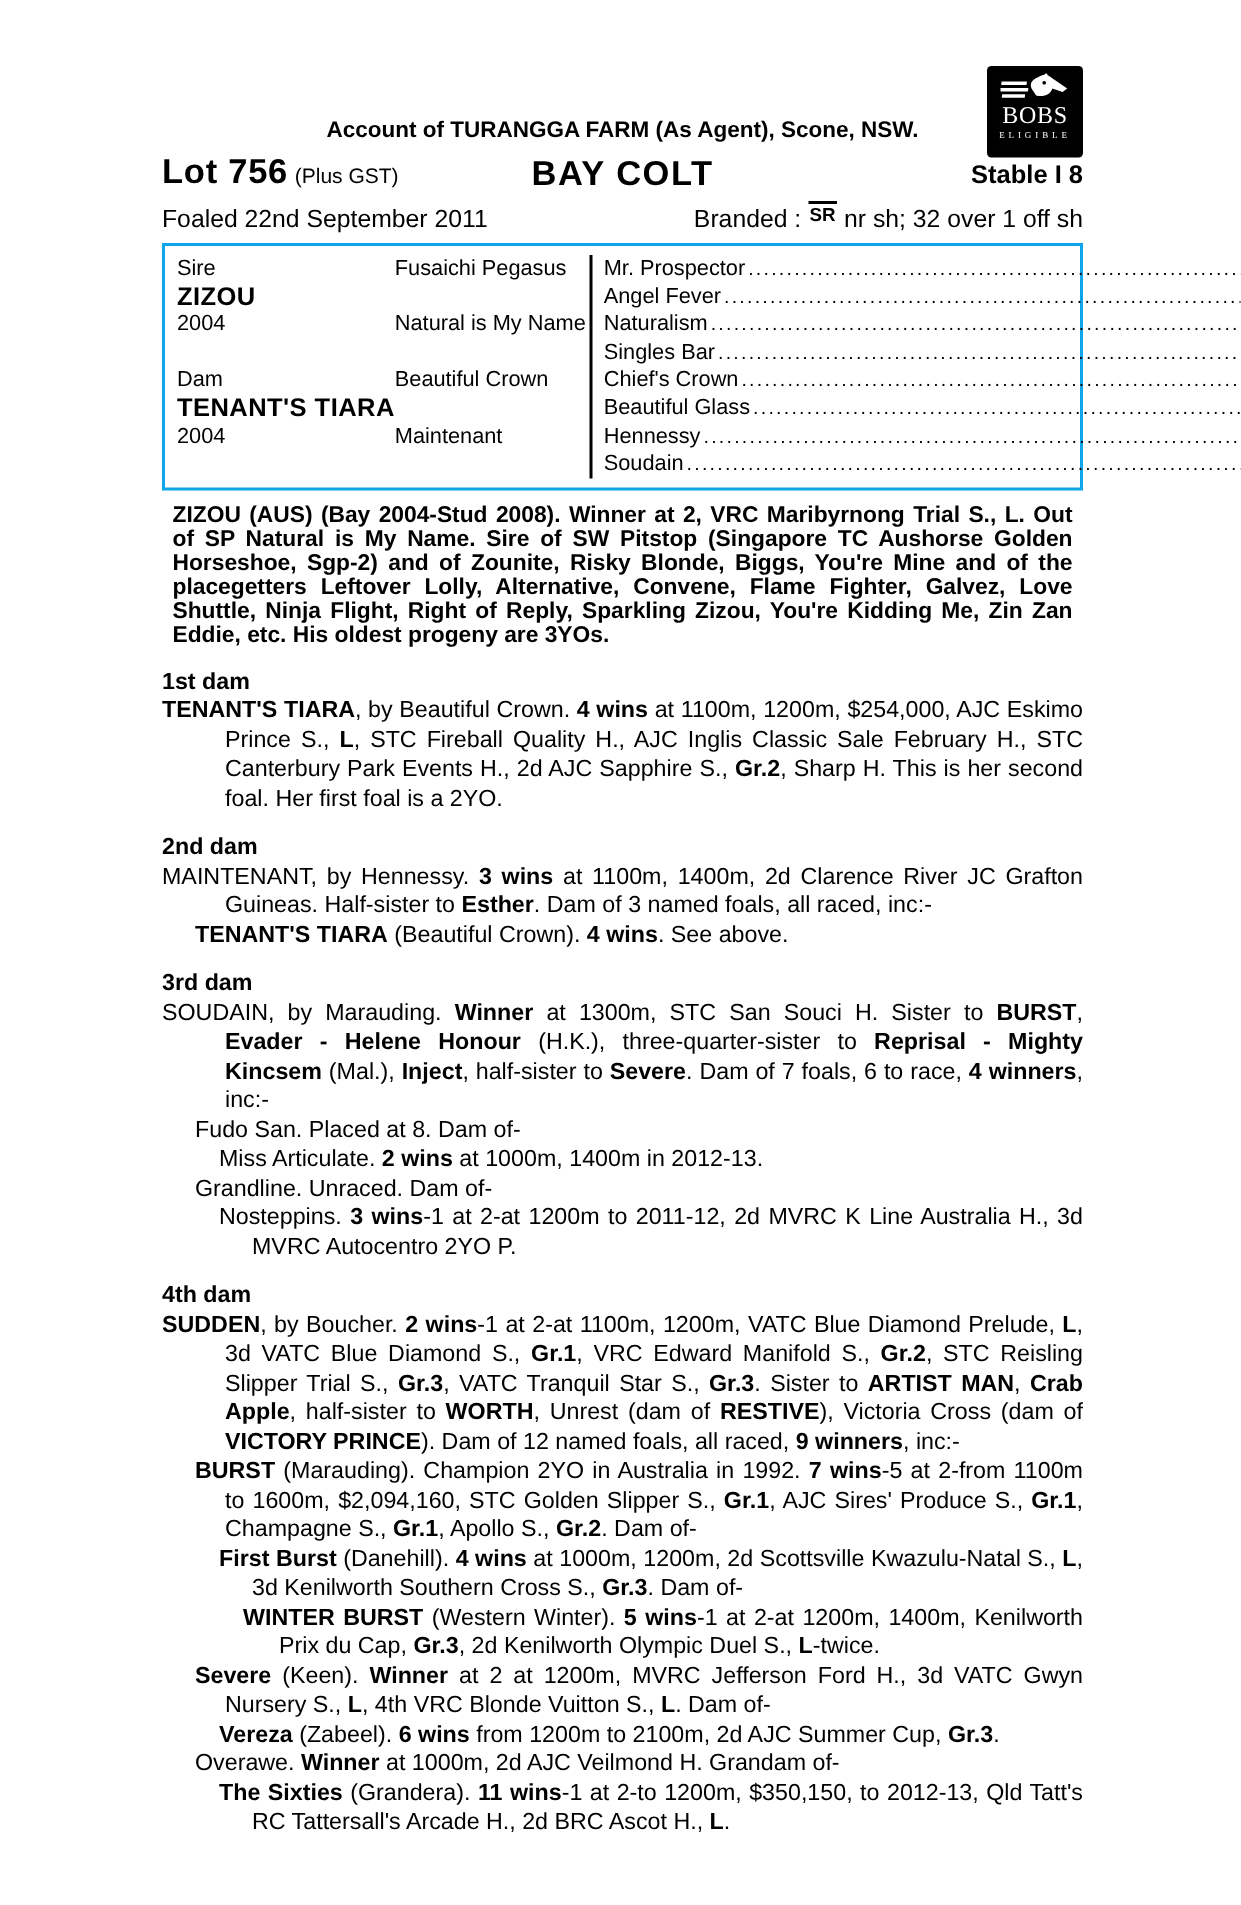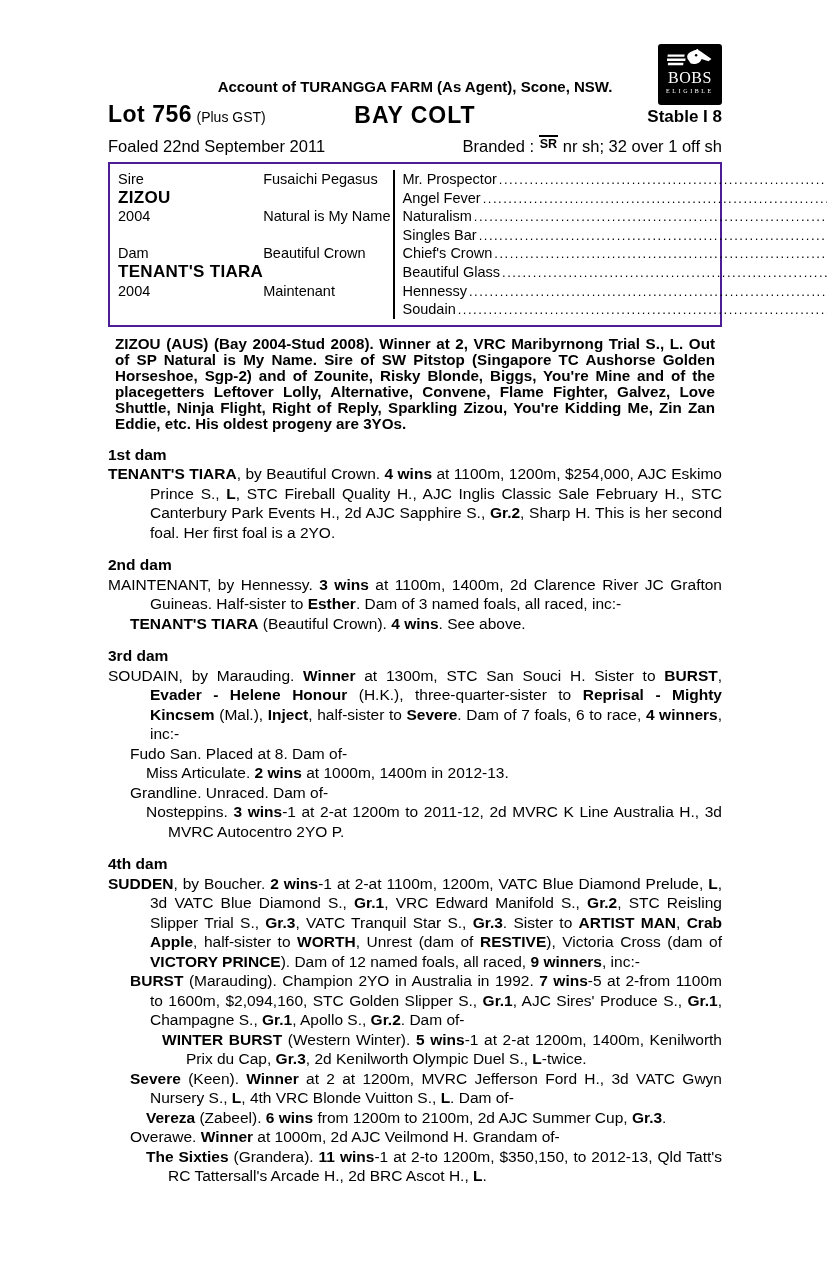--- a/index.html
+++ b/index.html
@@ -26,21 +26,21 @@
   
   .bobs{position:absolute;left:658px;top:44px;width:64px;height:61px;background:#000;
         border-radius:3px;display:flex;flex-direction:column;align-items:center;
         justify-content:flex-start;padding-top:5px;box-sizing:border-box;}
   .bobs-word{color:#fff;font-family:"Liberation Serif",serif;font-size:16px;
              letter-spacing:.5px;line-height:16px;margin-top:1px;}
   .bobs-sub{color:#fff;font-family:"Liberation Serif",serif;font-size:6px;
             letter-spacing:2.6px;line-height:8px;margin-top:1px;}
 
   
-  .ped-table{margin-top:5px;border:2px solid #4c1d95;display:flex;
+  .ped-table{margin-top:5px;border:2px solid #0ea5e9;display:flex;
              padding:6px 8px 6px 8px;box-sizing:border-box;font-size:14.5px;}
   .ped-col{line-height:18.6px;}
   .ped-c1{width:172px;}
   .ped-c2{width:160px;}
   .ped-c3{flex:1;border-left:2px solid #000;margin-left:2px;padding-left:8px;}
   .ped-line{height:18.6px;white-space:nowrap;}
   .ped-big{font-weight:bold;font-size:17px;letter-spacing:.3px;}
   .ped-entry{display:flex;align-items:baseline;height:18.6px;}
   .ped-entry .nm{white-space:nowrap;}
   .dots{flex:1;overflow:hidden;white-space:nowrap;margin:0 2px;}
@@ -169,20 +169,21 @@
         <div class="para ind1"><b>TENANT'S TIARA</b><span> (Beautiful Crown). </span><b>4 wins</b><span>. See above.</span></div>
         <div class="dam-heading">3rd dam</div>
         <div class="para ind0"><span>SOUDAIN, by Marauding. </span><b>Winner</b><span> at 1300m, STC San Souci H. Sister to </span><b>BURST</b><span>, </span><b>Evader - Helene Honour</b><span> (H.K.), three-quarter-sister to </span><b>Reprisal - Mighty Kincsem</b><span> (Mal.), </span><b>Inject</b><span>, half-sister to </span><b>Severe</b><span>. Dam of 7 foals, 6 to race, </span><b>4 winners</b><span>, inc:-</span></div>
         <div class="para ind1"><span>Fudo San. Placed at 8. Dam of-</span></div>
         <div class="para ind2"><span>Miss Articulate. </span><b>2 wins</b><span> at 1000m, 1400m in 2012-13.</span></div>
         <div class="para ind1"><span>Grandline. Unraced. Dam of-</span></div>
         <div class="para ind2"><span>Nosteppins. </span><b>3 wins</b><span>-1 at 2-at 1200m to 2011-12, 2d MVRC K Line Australia H., 3d MVRC Autocentro 2YO P.</span></div>
         <div class="dam-heading">4th dam</div>
         <div class="para ind0"><b>SUDDEN</b><span>, by Boucher. </span><b>2 wins</b><span>-1 at 2-at 1100m, 1200m, VATC Blue Diamond Prelude, </span><b>L</b><span>, 3d VATC Blue Diamond S., </span><b>Gr.1</b><span>, VRC Edward Manifold S., </span><b>Gr.2</b><span>, STC Reisling Slipper Trial S., </span><b>Gr.3</b><span>, VATC Tranquil Star S., </span><b>Gr.3</b><span>. Sister to </span><b>ARTIST MAN</b><span>, </span><b>Crab Apple</b><span>, half-sister to </span><b>WORTH</b><span>, Unrest (dam of </span><b>RESTIVE</b><span>), Victoria Cross (dam of </span><b>VICTORY PRINCE</b><span>). Dam of 12 named foals, all raced, </span><b>9 winners</b><span>, inc:-</span></div>
         <div class="para ind1"><b>BURST</b><span> (Marauding). Champion 2YO in Australia in 1992. </span><b>7 wins</b><span>-5 at 2-from 1100m to 1600m, $2,094,160, STC Golden Slipper S., </span><b>Gr.1</b><span>, AJC Sires' Produce S., </span><b>Gr.1</b><span>, Champagne S., </span><b>Gr.1</b><span>, Apollo S., </span><b>Gr.2</b><span>. Dam of-</span></div>
+        <div class="para ind2"><b>First Burst</b><span> (Danehill). </span><b>4 wins</b><span> at 1000m, 1200m, 2d Scottsville Kwazulu-Natal S., </span><b>L</b><span>, 3d Kenilworth Southern Cross S., </span><b>Gr.3</b><span>. Dam of-</span></div>
         <div class="para ind3"><b>WINTER BURST</b><span> (Western Winter). </span><b>5 wins</b><span>-1 at 2-at 1200m, 1400m, Kenilworth Prix du Cap, </span><b>Gr.3</b><span>, 2d Kenilworth Olympic Duel S., </span><b>L</b><span>-twice.</span></div>
         <div class="para ind1"><b>Severe</b><span> (Keen). </span><b>Winner</b><span> at 2 at 1200m, MVRC Jefferson Ford H., 3d VATC Gwyn Nursery S., </span><b>L</b><span>, 4th VRC Blonde Vuitton S., </span><b>L</b><span>. Dam of-</span></div>
         <div class="para ind2"><b>Vereza</b><span> (Zabeel). </span><b>6 wins</b><span> from 1200m to 2100m, 2d AJC Summer Cup, </span><b>Gr.3</b><span>.</span></div>
         <div class="para ind1"><span>Overawe. </span><b>Winner</b><span> at 1000m, 2d AJC Veilmond H. Grandam of-</span></div>
         <div class="para ind2"><b>The Sixties</b><span> (Grandera). </span><b>11 wins</b><span>-1 at 2-to 1200m, $350,150, to 2012-13, Qld Tatt's RC Tattersall's Arcade H., 2d BRC Ascot H., </span><b>L</b><span>.</span></div>
       </div>
 
   </div>
 </div>
 

